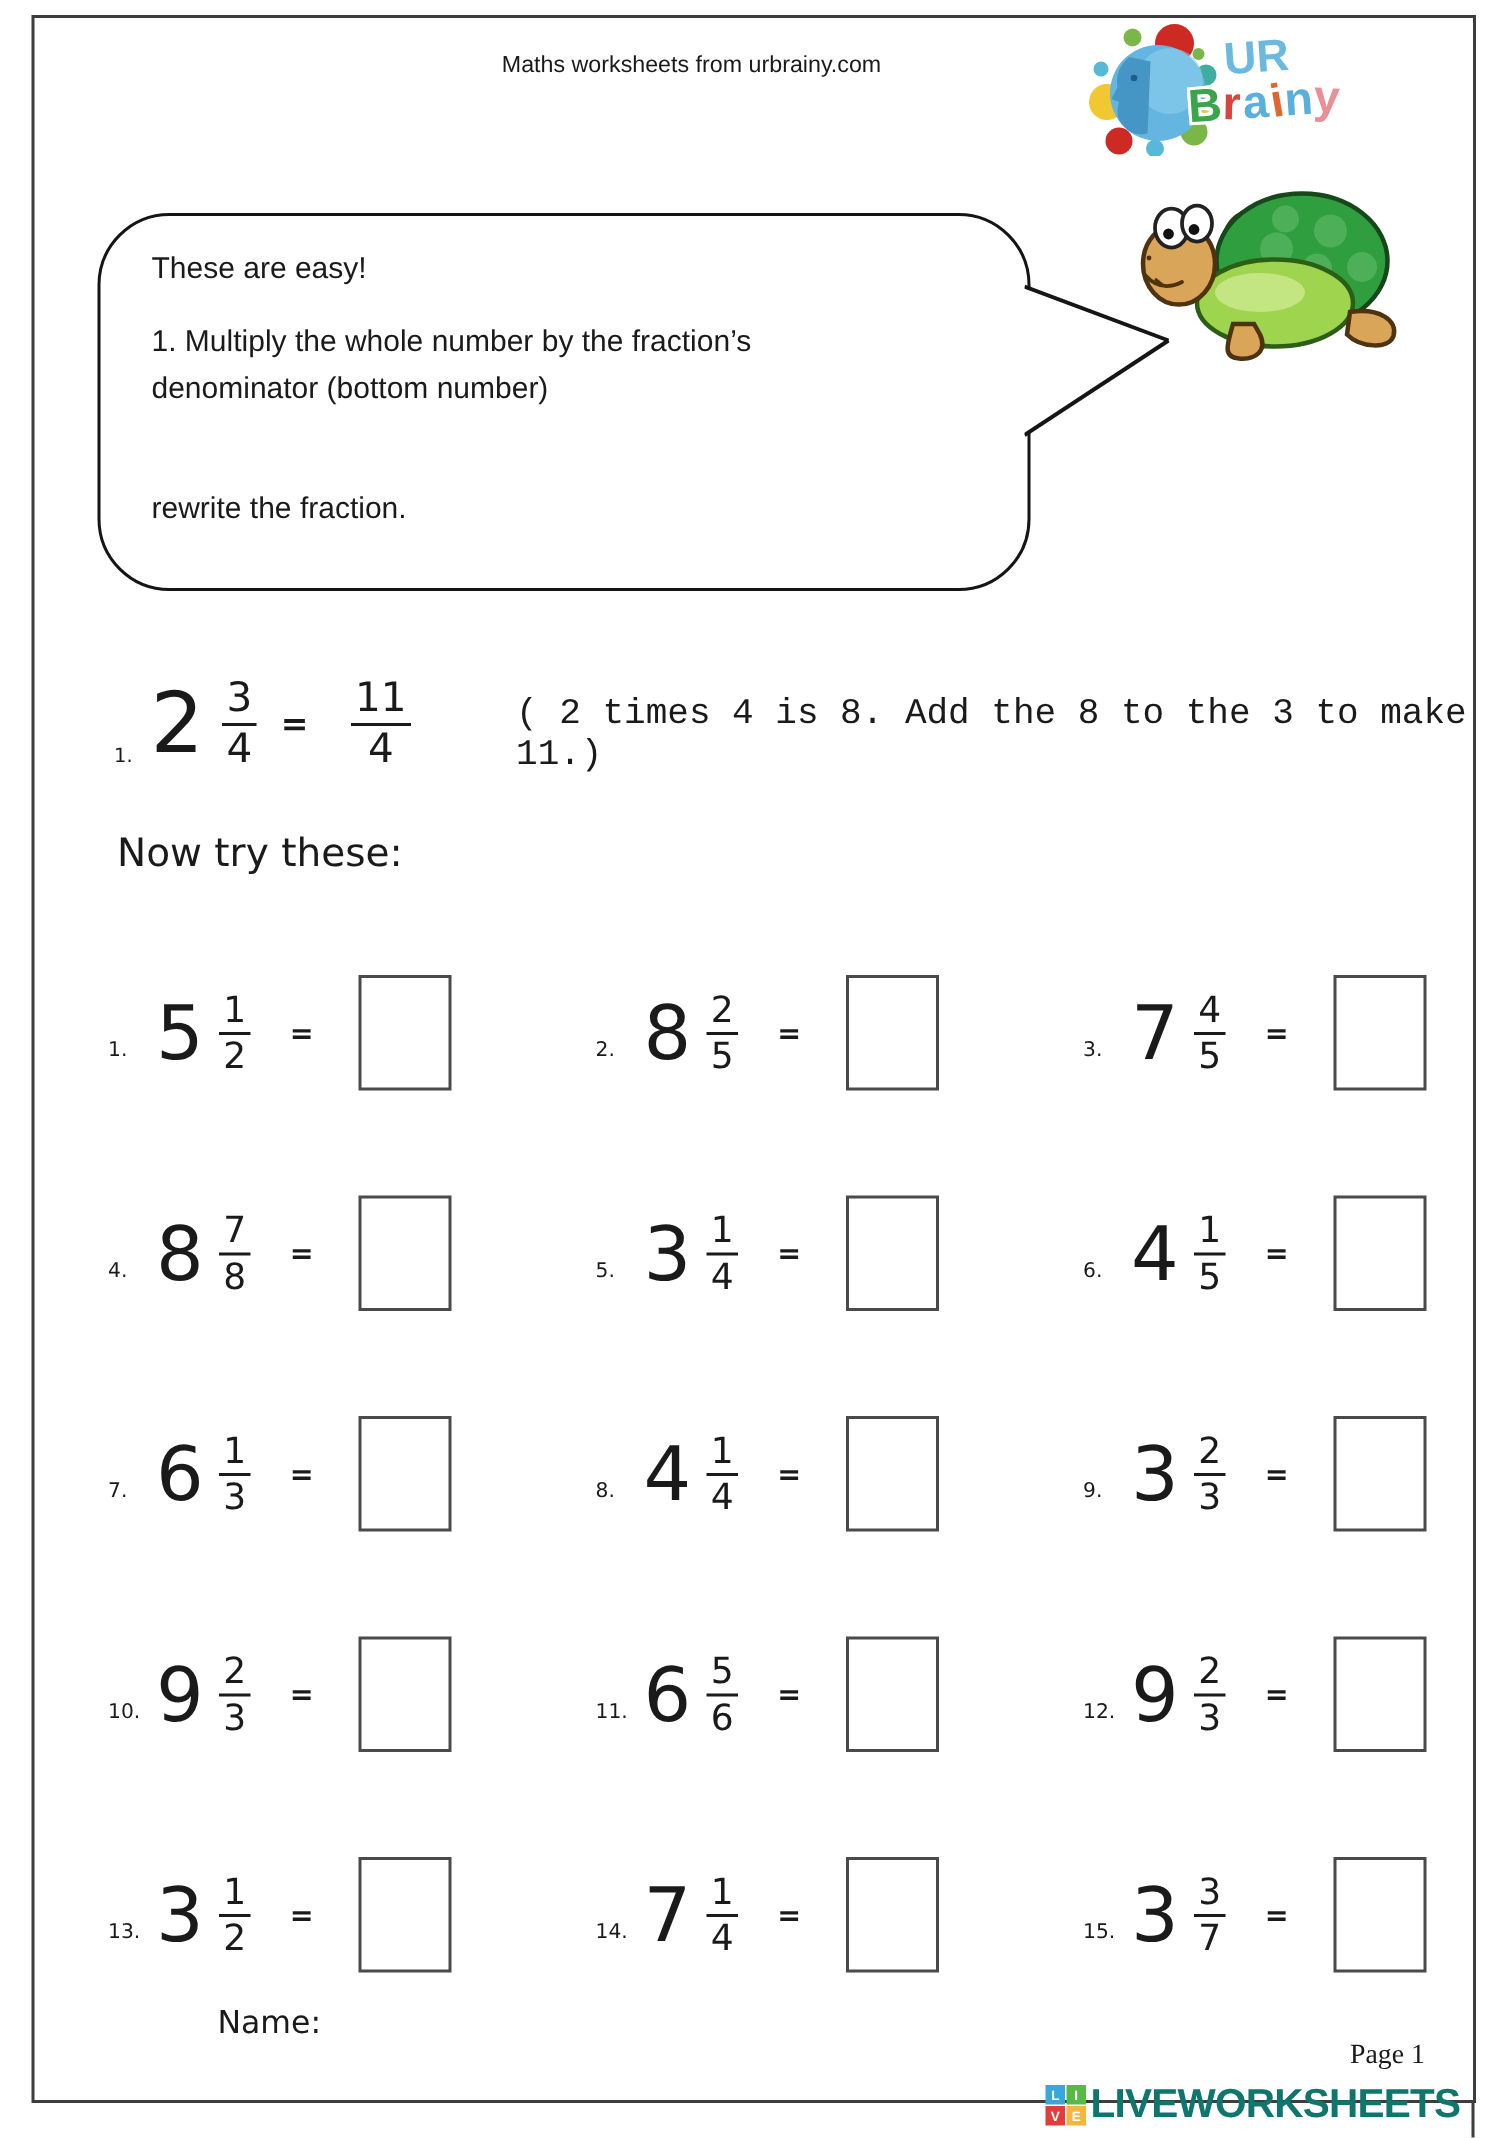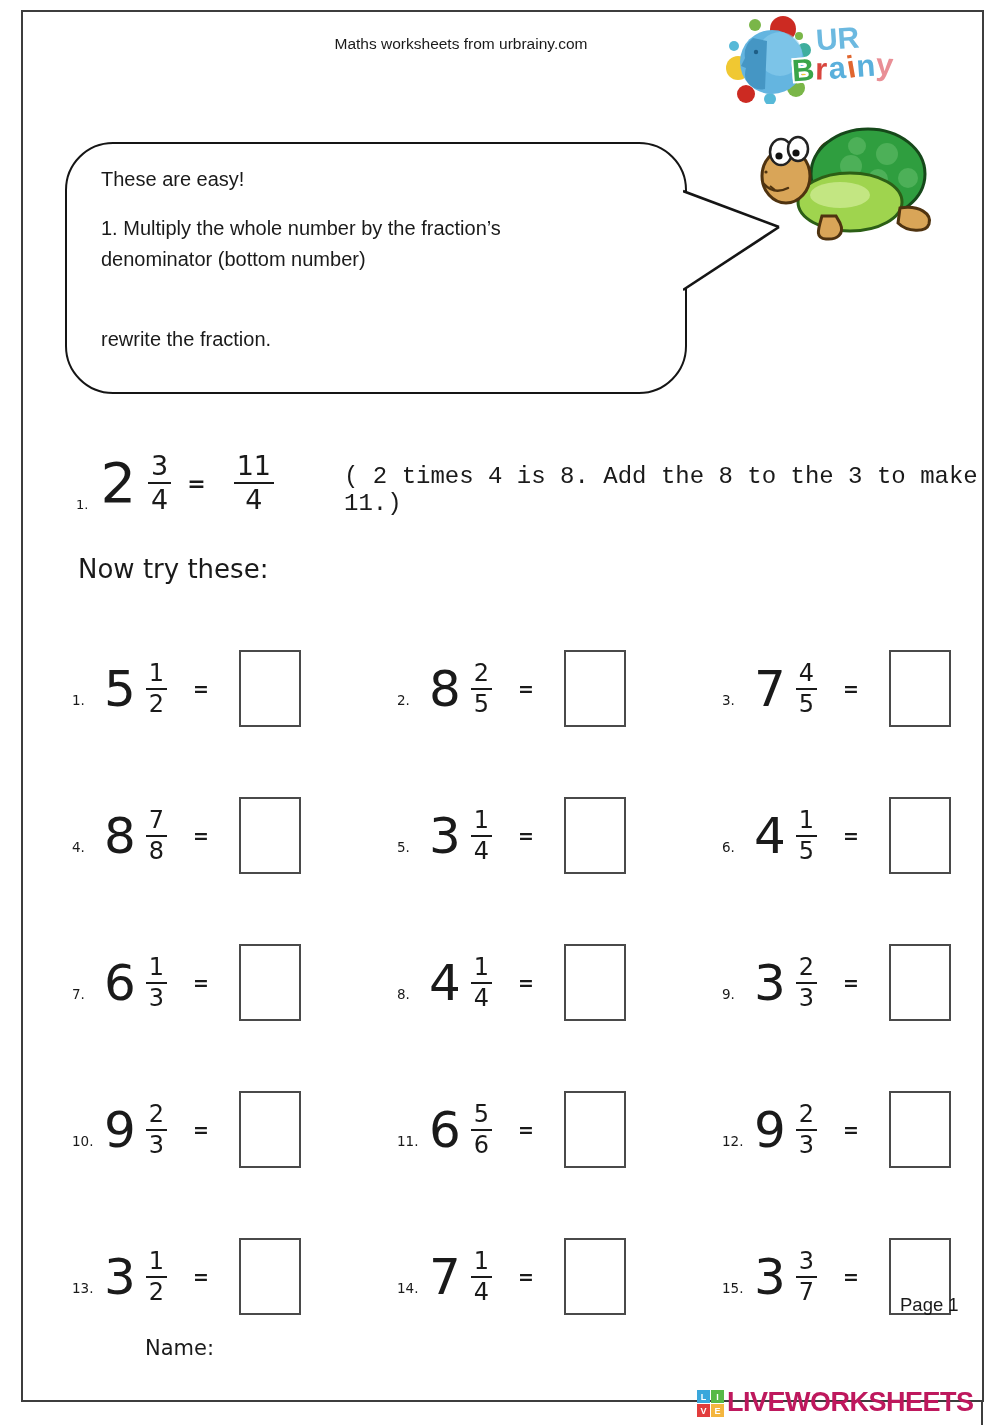--- a/index.html
+++ b/index.html
@@ -62,22 +62,22 @@
           font-size:24px;margin-left:10px;}
   .p-frac .p-num{border-bottom:2.5px solid #1a1a1a;padding:0 3px 1px 3px;}
   .p-frac .p-den{padding-top:1px;}
   .p-eq{font-size:19px;font-weight:bold;margin-left:26px;}
   .answer-box{width:62px;height:77px;border:2px solid #4a4a4a;background:#fff;
               margin-left:30px;box-sizing:border-box;}
 
   
   .name-label{position:absolute;left:145px;top:1336px;font-size:21px;
               font-family:"DejaVu Sans",sans-serif;text-align:center;}
-  .page-label{position:absolute;left:900px;top:1294px;font-size:18.5px;
-              font-family:Liberation Sans, sans-serif;text-align:center;}
+  .page-label{position:absolute;left:900px;top:1360px;font-size:18.5px;
+              font-family:Liberation Serif, serif;text-align:center;}
 
   
   .lws{position:absolute;left:697px;top:1387px;display:flex;align-items:center;background:transparent;}
   .lws-grid{display:grid;grid-template-columns:13px 13px;grid-auto-rows:13px;gap:1px;margin-top:2px;}
   .lws-grid div{color:#fff;font-size:9px;font-weight:bold;display:flex;align-items:center;
                 justify-content:center;font-family:"Liberation Sans",sans-serif;}
   .lws-text{font-size:27px;font-weight:bold;letter-spacing:-.5px;margin-left:3px;
             font-family:"Liberation Sans",sans-serif;}
 </style>
 </head>
@@ -333,14 +333,14 @@
 <div class="name-label">Name:</div>
 <div class="page-label">Page 1</div>
 
 <div class="lws">
   <div class="lws-grid">
       <div style="background: rgb(58, 167, 220);">L</div>
       <div style="background: rgb(88, 185, 71);">I</div>
       <div style="background: rgb(226, 61, 61);">V</div>
       <div style="background: rgb(244, 182, 63);">E</div>
     </div>
-  <div class="lws-text" style="color: #be185d;">LIVEWORKSHEETS</div>
+  <div class="lws-text" style="color: #0f766e;">LIVEWORKSHEETS</div>
 </div>
 
 </body></html>

